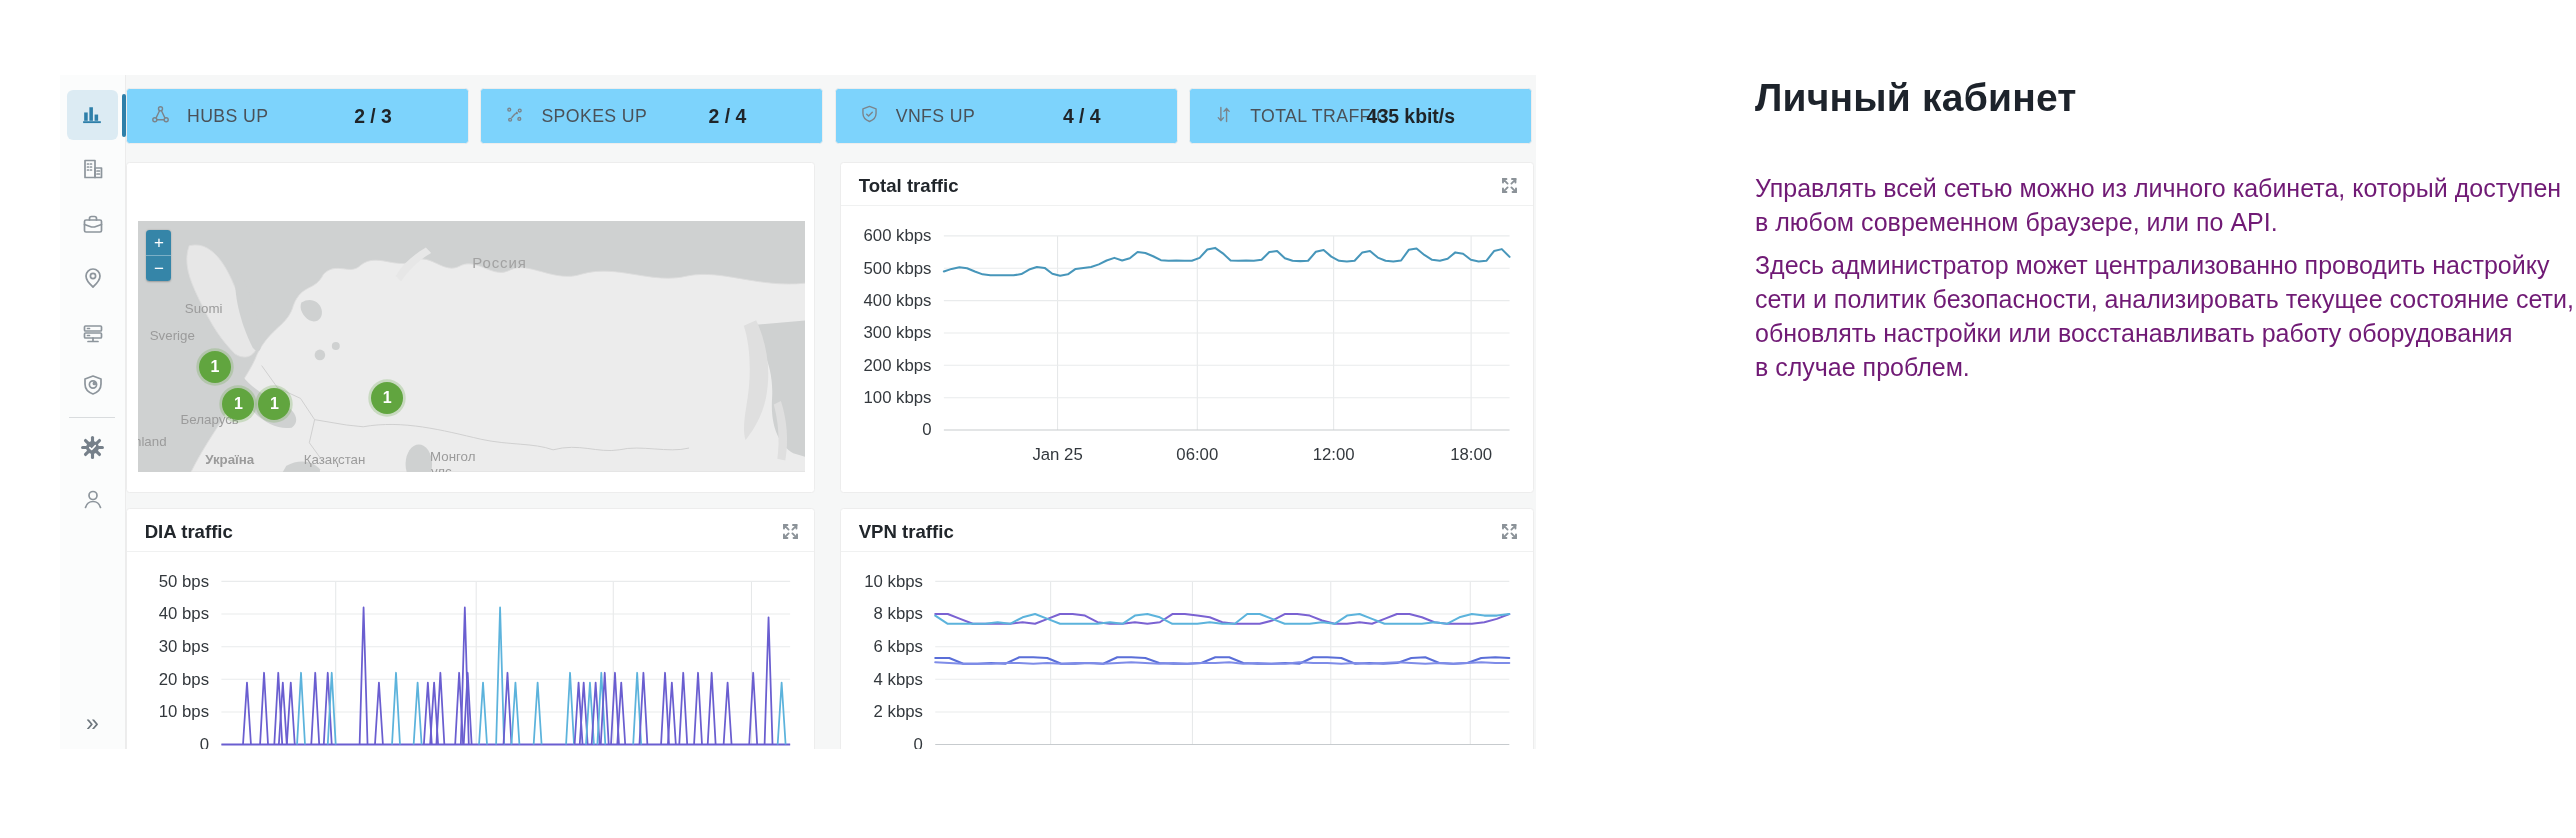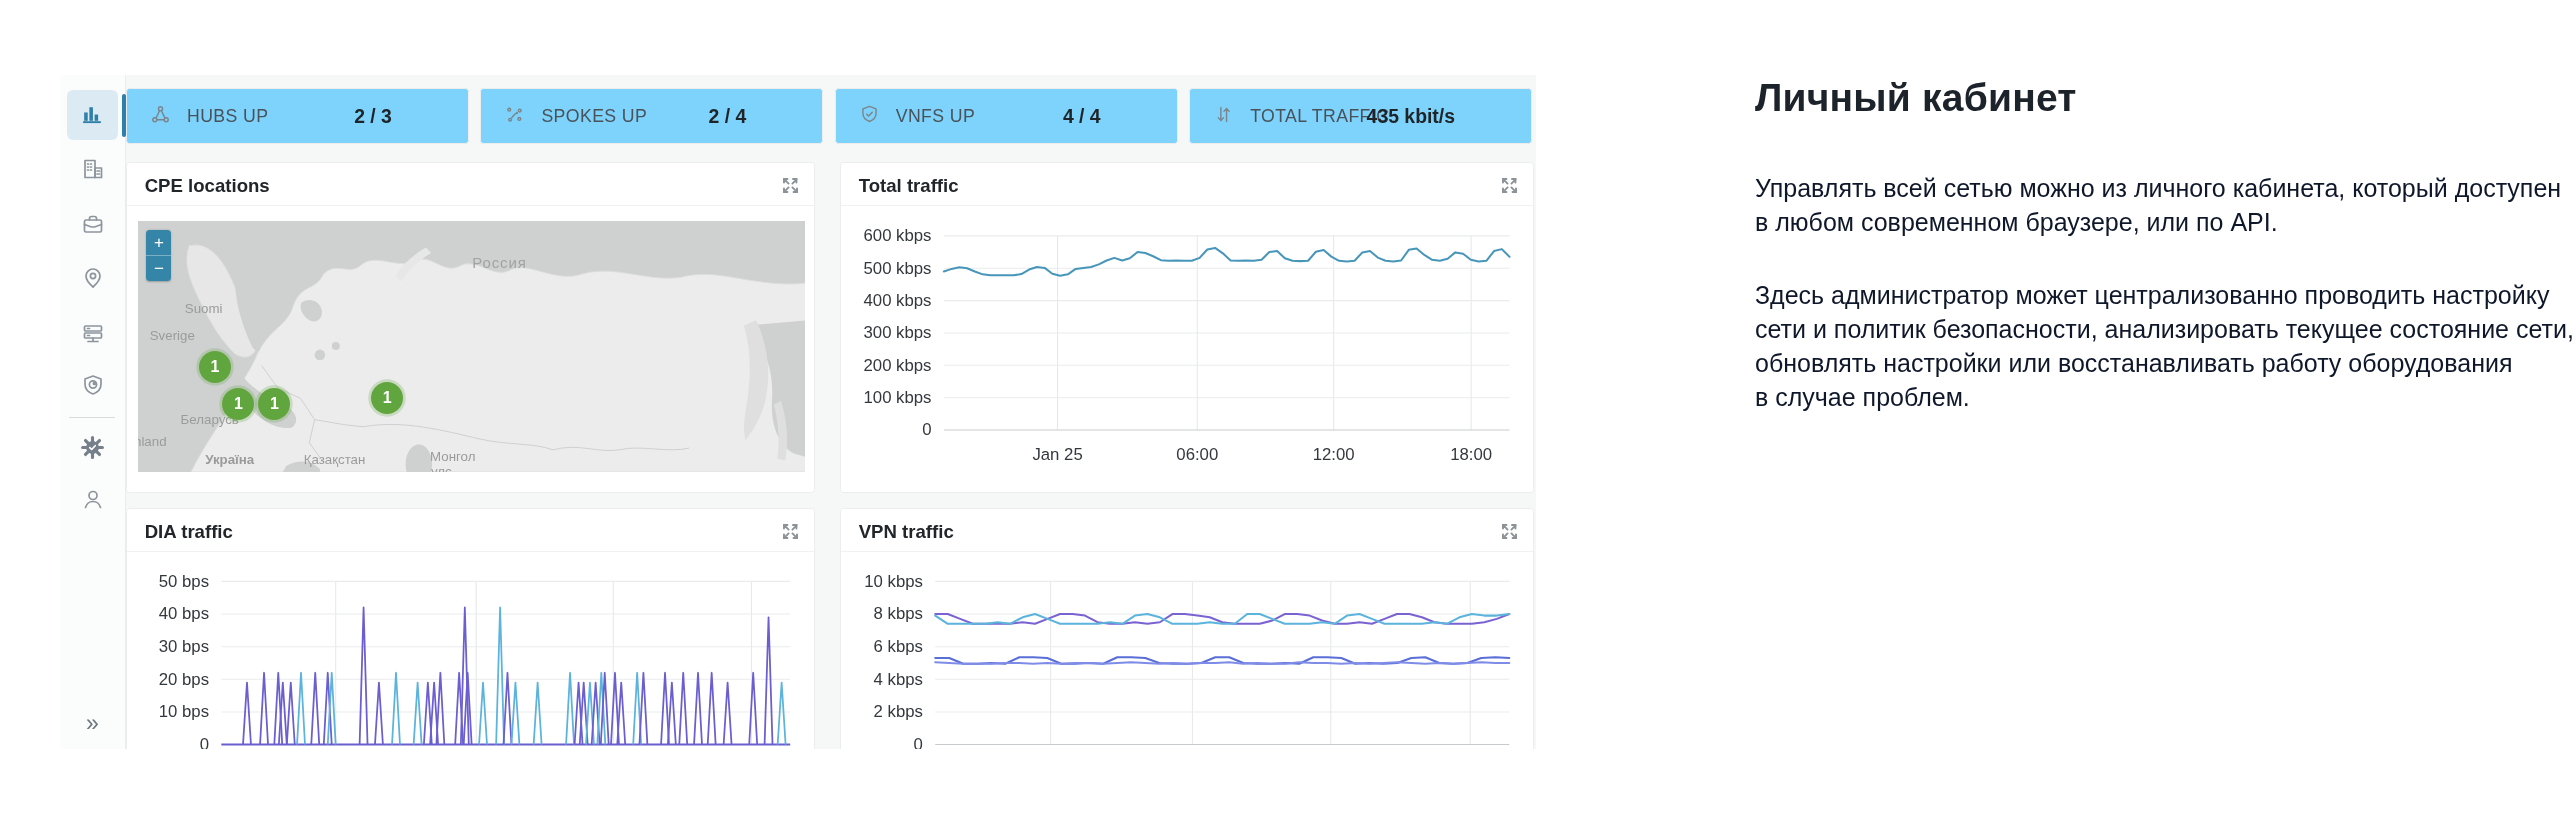--- a/index.html
+++ b/index.html
@@ -40,23 +40,23 @@
   .map-label{position:absolute;color:#9b9b9b;font-size:13.3px;white-space:nowrap;transform:translate(-50%,-50%);}
   .map-label.big{font-size:15px;color:#a2a2a2;letter-spacing:0.9px;}
   .marker{position:absolute;width:32px;height:32px;border-radius:50%;background:#61a53f;box-shadow:0 0 0 2.7px rgba(97,165,63,.25);color:#fff;font-weight:bold;font-size:16px;display:flex;align-items:center;justify-content:center;transform:translate(-50%,-50%);cursor:pointer;}
   .map-zoom{position:absolute;left:8.8px;top:8.8px;width:25px;border-radius:3.5px;overflow:hidden;box-shadow:0 0.9px 1.8px rgba(0,0,0,.25);}
   .map-zoom .btn{width:25px;height:25px;background:#3585a8;color:#fff;font-size:17px;line-height:25px;text-align:center;cursor:pointer;}
   .map-zoom .btn+.btn{border-top:0.9px solid rgba(255,255,255,.35);}
 
   
   .article{position:absolute;left:1755px;top:75px;width:822px;}
   .article h1{margin:0;font-size:39px;line-height:46px;font-weight:bold;color:#1d232b;letter-spacing:0.2px;}
-  .article p{margin:0;font-size:25px;line-height:34px;color:#0f172a;white-space:pre-line;}
+  .article p{margin:0;font-size:25px;line-height:34px;color:#701a75;white-space:pre-line;}
   .article p.first{margin-top:50px;}
-  .article p.second{margin-top:39px;}
+  .article p.second{margin-top:9px;}
 </style>
 </head>
 <body>
 
 <div class="canvas">
 
   <div class="dash">
 
     <div class="sidebar">
       <div class="sb-item active" style="top:15px">
@@ -187,28 +187,20 @@
           <svg width="21" height="21" viewBox="0 0 24 24">
               <path d="M9 4v15M9 19l-3-3.4M9 19l3-3.4M15.5 20V5M15.5 5l-3 3.4M15.5 5l3 3.4"></path>
             </svg>
         </span>
         <span class="stat-label">TOTAL TRAFFIC</span>
         <span class="stat-value">435 kbit/s</span>
       </div>
     </div>
 
     <div class="panel" style="left:66px;top:87px;width:687px;height:329px">
-      <div class="p-head">
-        <span class="p-title">CPE locations</span>
-        <span class="x-icon">
-          <svg width="23" height="23" viewBox="0 0 24 24">
-              <path d="M14 10l4.6-4.6M14.6 5.2h3.6v3.6M10 14l-4.6 4.6M5.2 15.2v3.6h3.6M10 10L5.4 5.4M5.2 8.8V5.2h3.6M14 14l4.6 4.6M18.8 15.2v3.6h-3.6"></path>
-            </svg>
-        </span>
-      </div>
       <div class="map">
         <svg class="land" viewBox="0 0 756 283" preserveAspectRatio="none">
 
           <path d="M135 150 C150 120 170 118 176 95 C186 70 200 80 210 60 C225 45 240 62 252 50 C270 35 292 55 312 45 C332 35 346 62 366 50 C386 42 402 66 422 55 C442 45 472 70 502 60 C542 48 582 72 622 62 C662 54 702 76 756 70 L756 283 L60 283 C82 240 100 222 110 196 C120 176 128 168 135 150 Z" fill="#ececec" stroke="#dddddd" stroke-width="1"></path>
 
           <path d="M58 28 C80 22 96 44 106 66 C116 92 130 102 136 126 C139 147 126 160 110 150 C94 134 84 118 74 98 C61 72 50 50 58 28 Z" fill="#e7e7e7" stroke="#dddddd" stroke-width="1"></path>
 
           <path d="M116 58 C127 80 134 104 139 130 C141 146 137 151 130 143 C120 124 110 94 110 68 Z" fill="#cfd1d1"></path>
 
           <path d="M108 158 C118 180 138 196 163 206 C179 213 184 226 174 233 C158 236 138 226 123 206 C110 190 103 170 108 158 Z" fill="#cfd1d1"></path>

